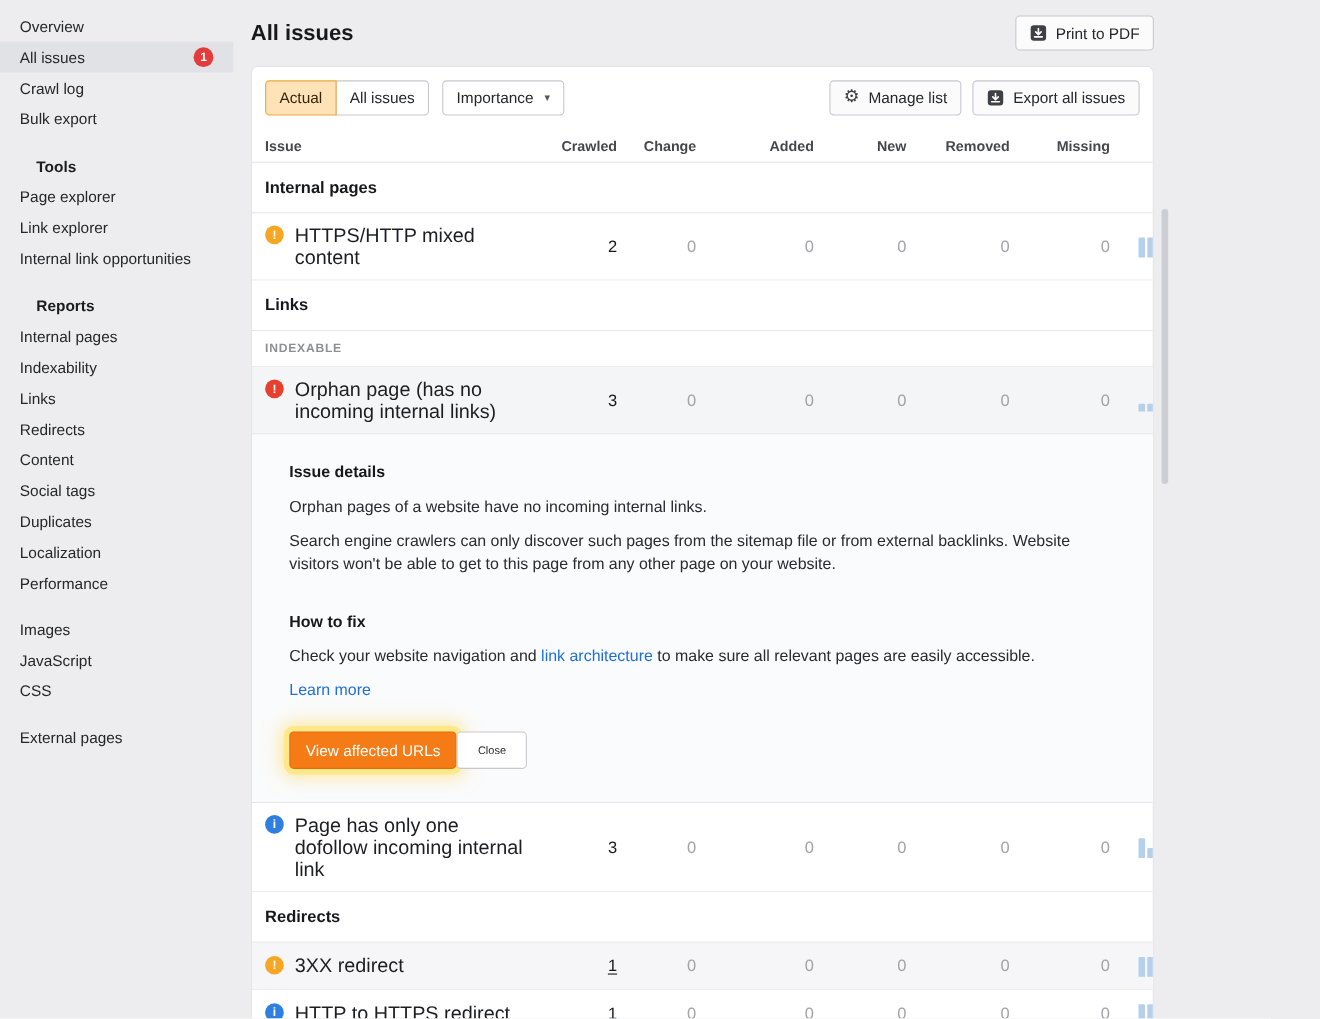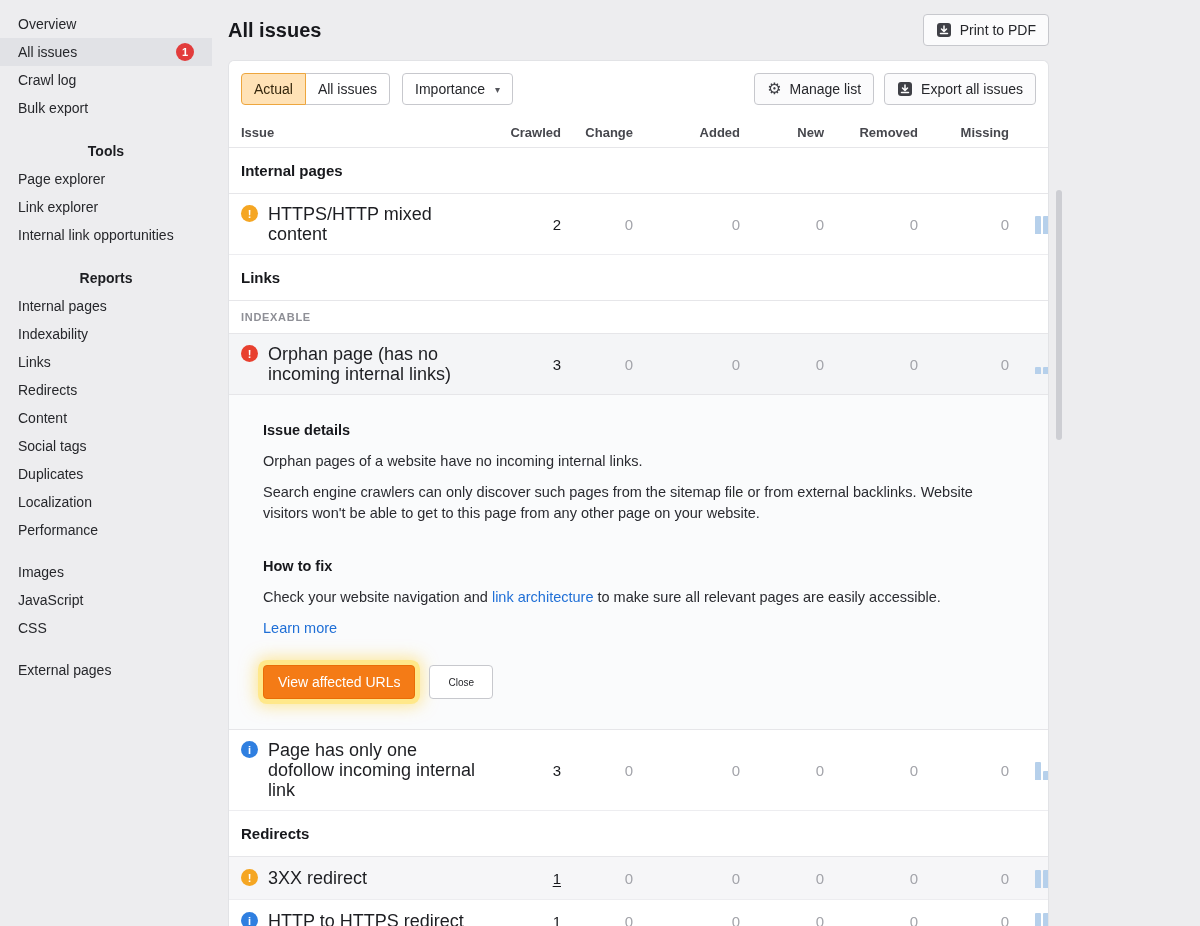--- a/index.html
+++ b/index.html
@@ -5,21 +5,21 @@
   * { margin:0; padding:0; box-sizing:border-box; }
   html,body { width:1200px; height:926px; overflow:hidden; }
   body { font-family:"Liberation Sans","DejaVu Sans",sans-serif; background:#ededef; color:#1f2024; font-size:14px; }
   .app { display:flex; width:1065px; height:926px; position:relative; }
 
   
   .sidebar { width:212px; flex:0 0 212px; padding-top:10px; }
   .sb-item { height:28px; line-height:28px; padding:0 18px; font-size:14px; color:#26272b; cursor:pointer;
              display:flex; align-items:center; justify-content:space-between; white-space:nowrap; }
   .sb-item.selected { background:#e1e2e6; }
-  .sb-header { height:28px; line-height:28px; padding:0 18px; font-weight:bold; color:#1c1d21; margin-top:15px;text-align:center; }
+  .sb-header { height:28px; line-height:28px; padding:0 33px; font-weight:bold; color:#1c1d21; margin-top:15px; }
   .sb-gap { height:14px; }
   .badge { background:#e23c3c; color:#fff; font-size:11px; font-weight:bold; min-width:18px; height:18px;
            border-radius:9px; display:flex; align-items:center; justify-content:center; padding:0 4px; }
 
   
   .main { flex:1; padding:0 16px; display:flex; flex-direction:column; min-width:0; }
   .main-header { height:60px; display:flex; align-items:center; justify-content:space-between; }
   .page-title { font-size:20px; font-weight:bold; color:#17181c; }
   .btn { display:inline-flex; align-items:center; gap:8px; background:#fbfbfc; border:1px solid #c7c8cd;
          border-radius:4px; height:32px; padding:0 12px; font-size:14px; color:#26272b; cursor:pointer; white-space:nowrap; }
@@ -76,21 +76,21 @@
   .chev { display:inline-flex; padding:4px; cursor:pointer; }
   .chev.up svg { transform:rotate(180deg); }
 
   
   .panel { background:#fafbfc; border-bottom:1px solid #e6e6e9; padding:27px 34px 30px; }
   .panel h3 { font-size:14.5px; font-weight:bold; color:#17181c; margin-bottom:13px; }
   .panel p { font-size:14.5px; line-height:21px; color:#2a2b30; max-width:920px; margin-bottom:10px; }
   .panel p.last-of-block { margin-bottom:34px; }
   .link { color:#1f6fd6; cursor:pointer; }
   .learn-more { display:inline-block; font-size:14.5px; margin-top:2px; }
-  .actions { margin-top:29px; display:flex; align-items:center; gap:14px; }
+  .actions { margin-top:29px; display:flex; align-items:center; }
   .btn-primary { background:#f47b16; color:#fff; border:1px solid #e96d06; border-radius:4px; height:34px;
                  padding:0 14px; font-size:14px; cursor:pointer; font-family:inherit;
                  box-shadow:0 0 0 5px #ffe88a, 0 0 16px 7px rgba(255,211,64,.55); }
   .btn-close { background:#fff; border:1px solid #c7c8cd; border-radius:4px; height:34px; padding:0 18px;
                font-size:10px; color:#26272b; cursor:pointer; font-family:inherit; }
 
   .scroll-thumb { position:absolute; right:3px; top:190px; width:6px; height:250px; background:#cdced3; border-radius:3px; }
 </style>
 </head>
 <body>

